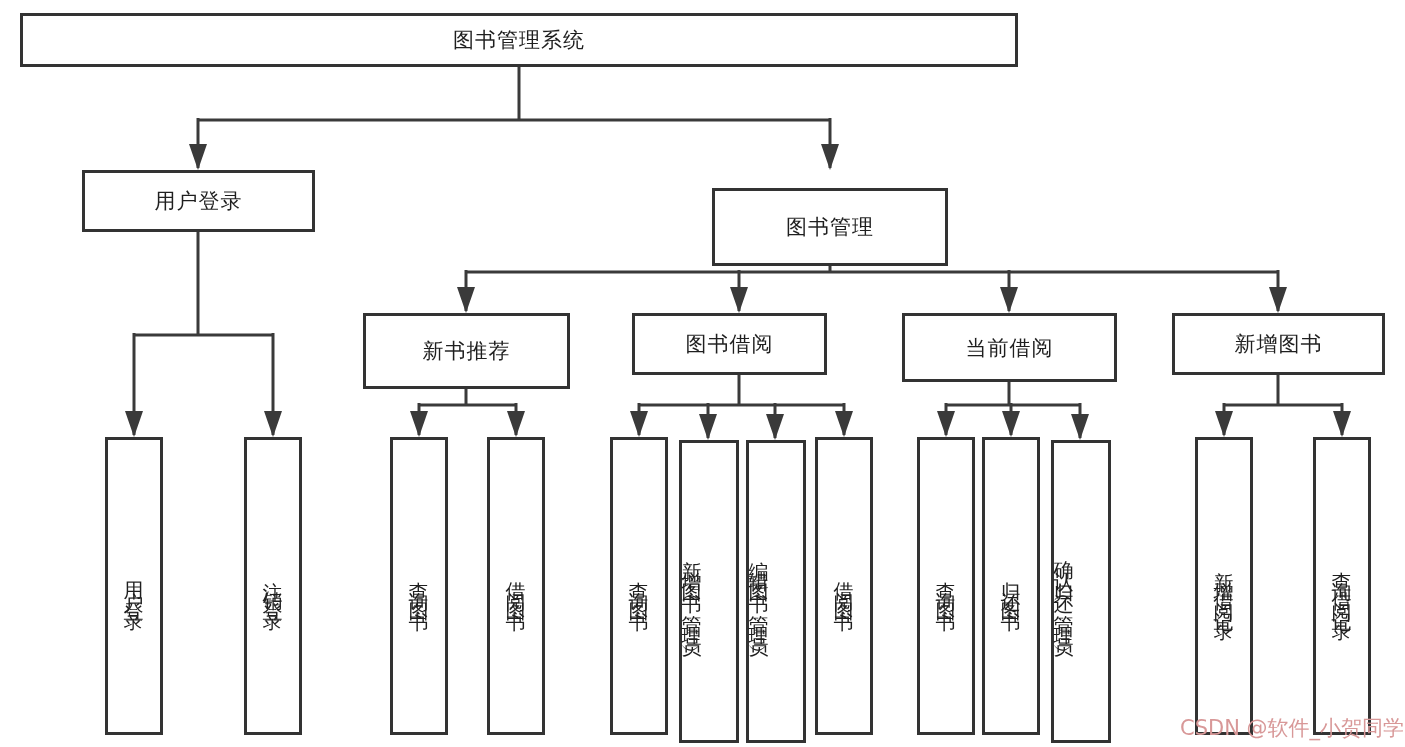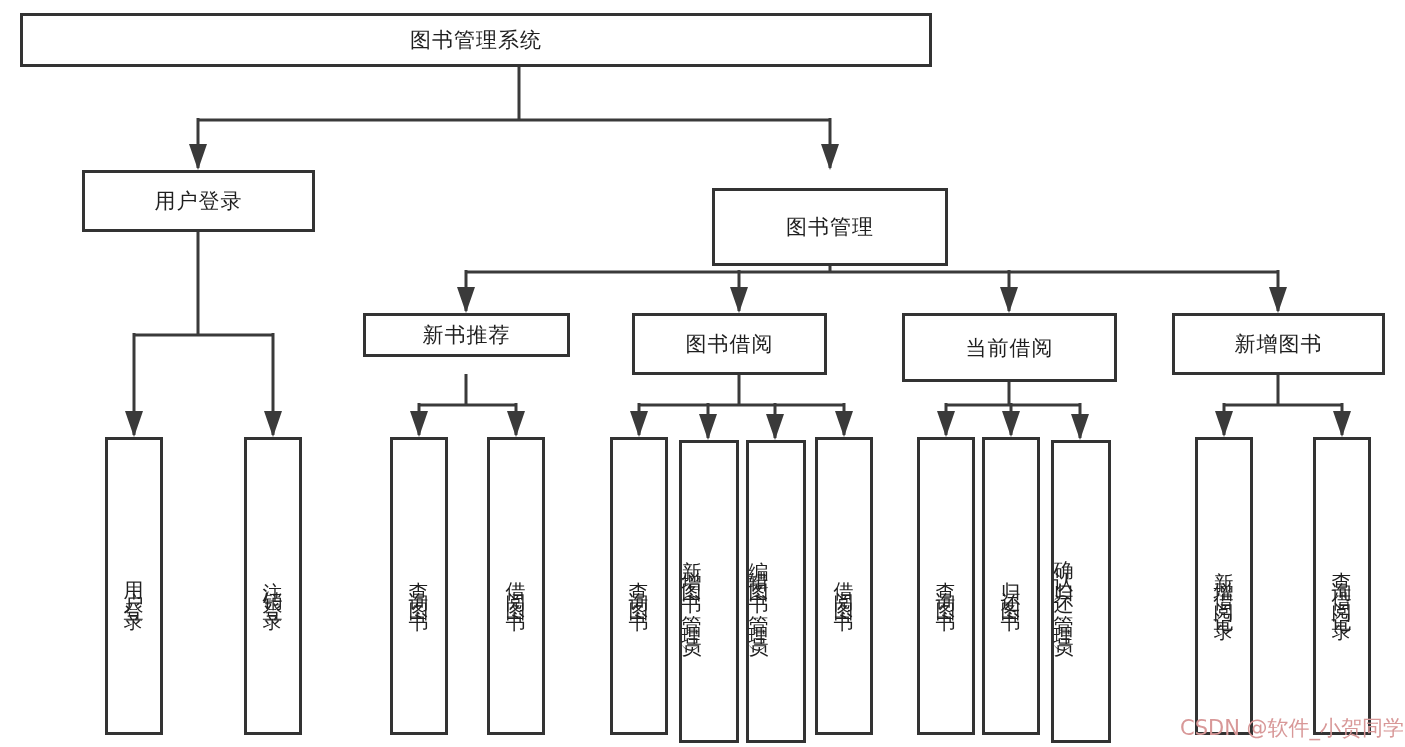--- a/index.html
+++ b/index.html
@@ -32,24 +32,24 @@
   .leaf{top:437px;width:58px;height:298px;}
   .leaf .vtext{
     writing-mode:vertical-rl;
     font-size:20px;
     letter-spacing:10px;
     line-height:1;
     color:var(--text);
   }
   .leaf-tall{align-items:center;justify-content:flex-start;padding-top:5px;}
   .leaf-tall .vtext{letter-spacing:11px;}
-  .n-root{left:20px;top:13px;width:912px;height:54px;}
+  .n-root{left:20px;top:13px;width:998px;height:54px;}
   .n-user-login{left:82px;top:170px;width:233px;height:62px;}
   .n-book-mgmt{left:712px;top:188px;width:236px;height:78px;}
-  .n-new-book{left:363px;top:313px;width:207px;height:44px;}
+  .n-new-book{left:363px;top:313px;width:207px;height:76px;}
   .n-book-borrow{left:632px;top:313px;width:195px;height:62px;}
   .n-current-borrow{left:902px;top:313px;width:215px;height:69px;}
   .n-borrow-record{left:1172px;top:313px;width:213px;height:62px;}
   .l-a1{left:105px;}
   .l-a2{left:244px;}
   .l-b1{left:390px;}
   .l-b2{left:487px;}
   .l-c1{left:610px;}
   .l-c2{left:679px;top:440px;width:60px;height:303px;}
   .l-c3{left:746px;top:440px;width:60px;height:303px;}

